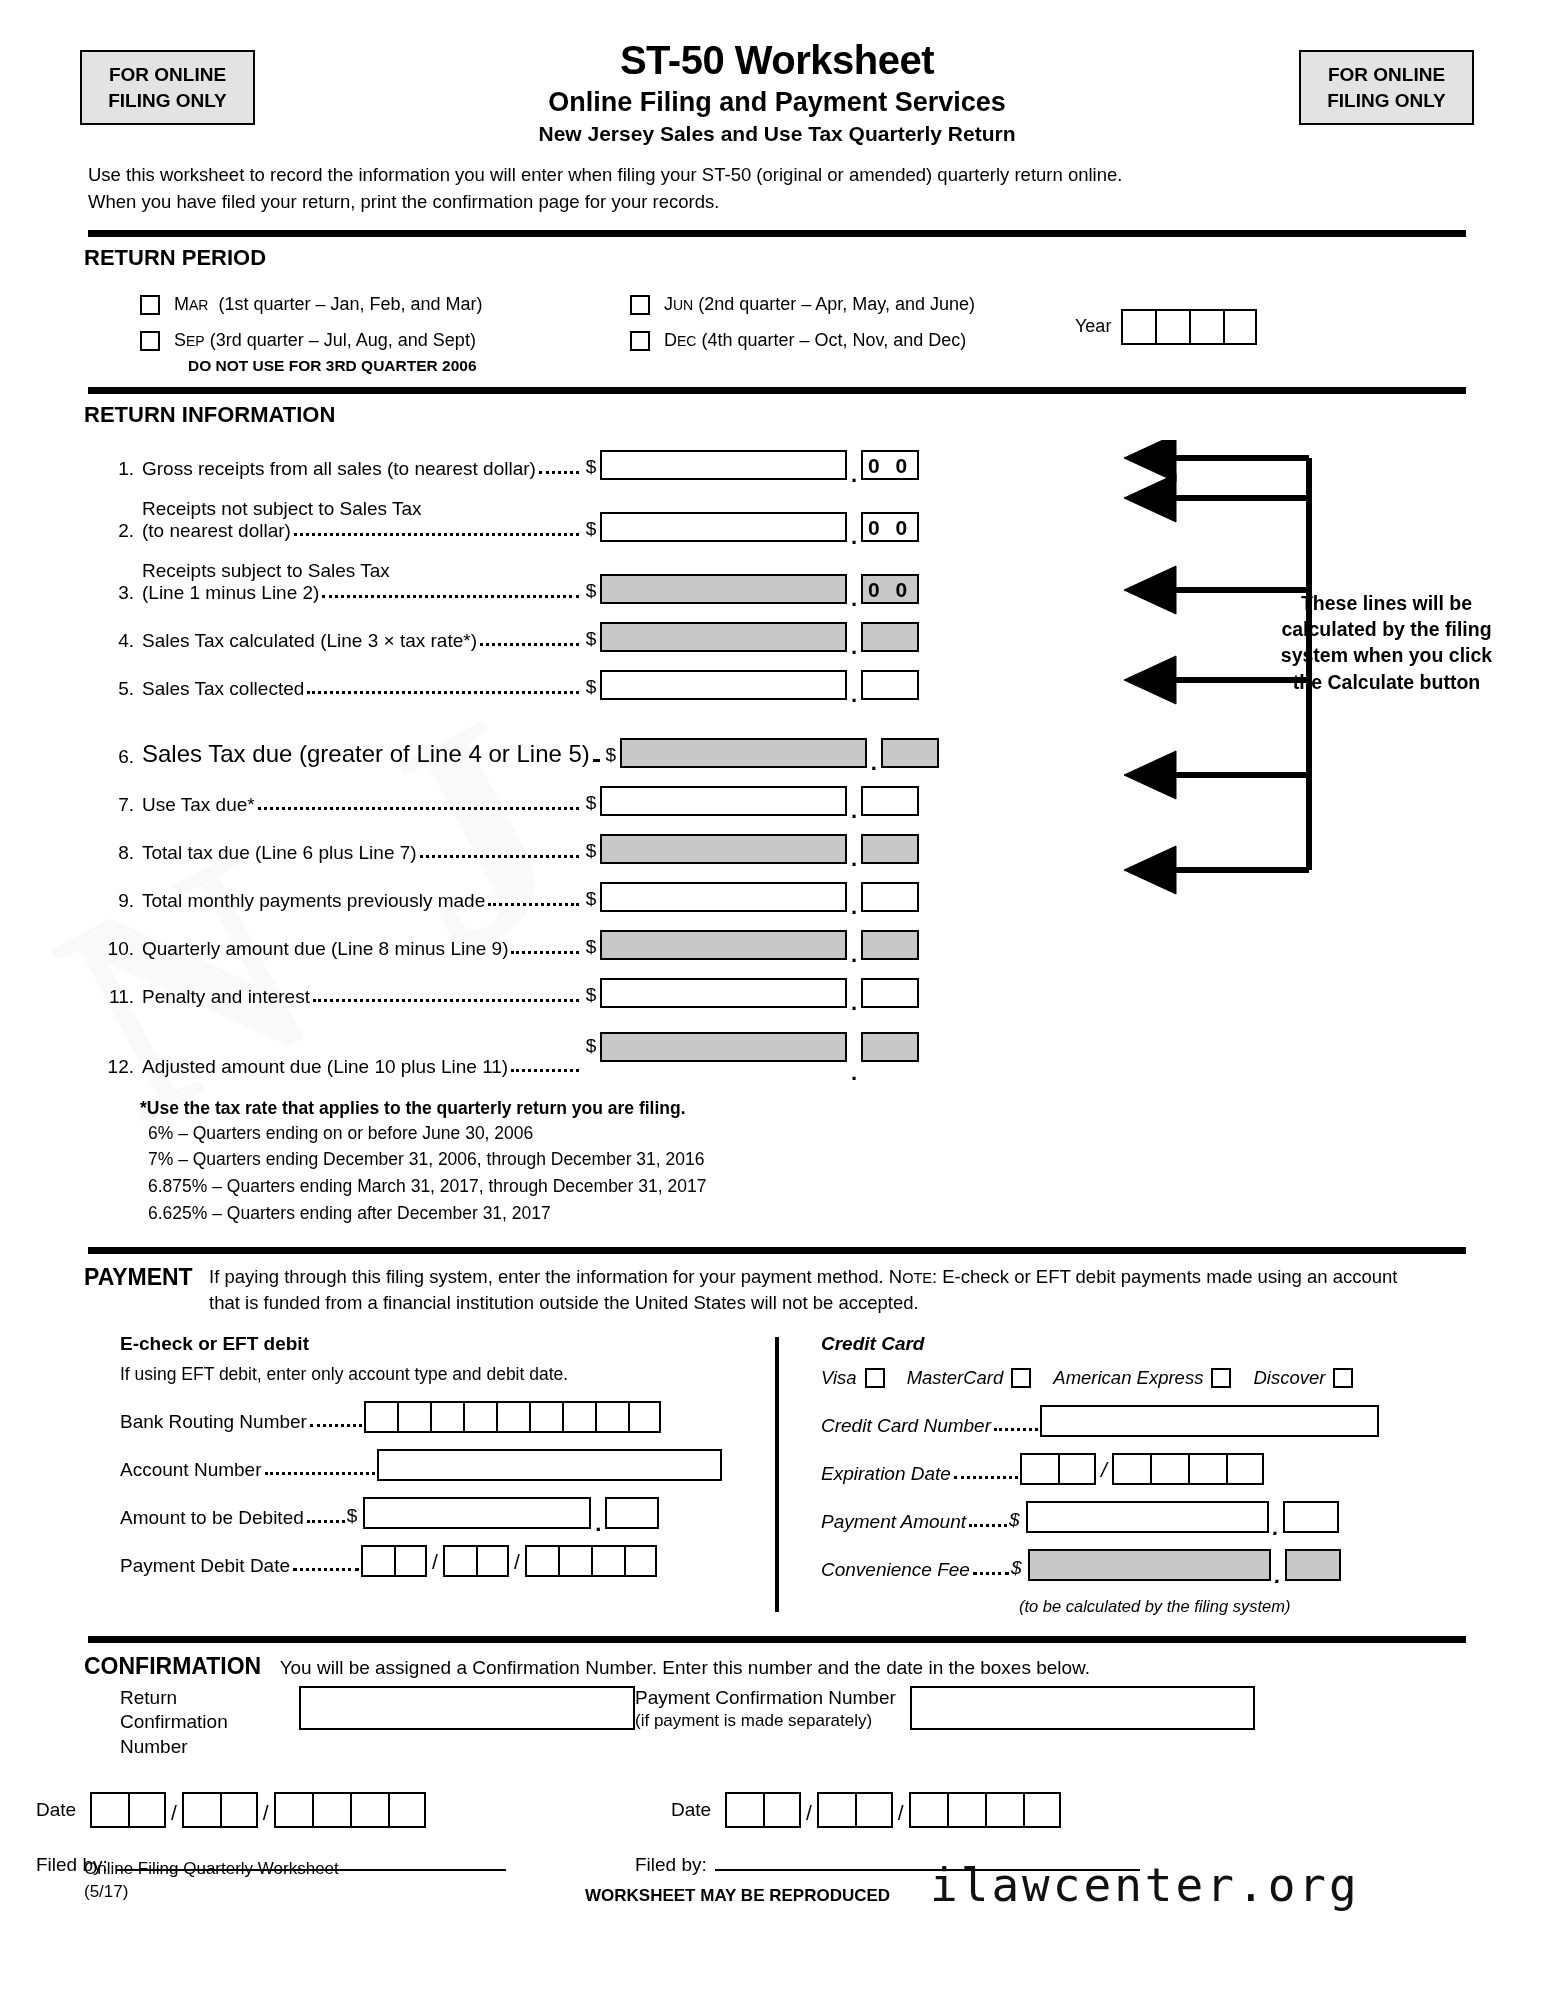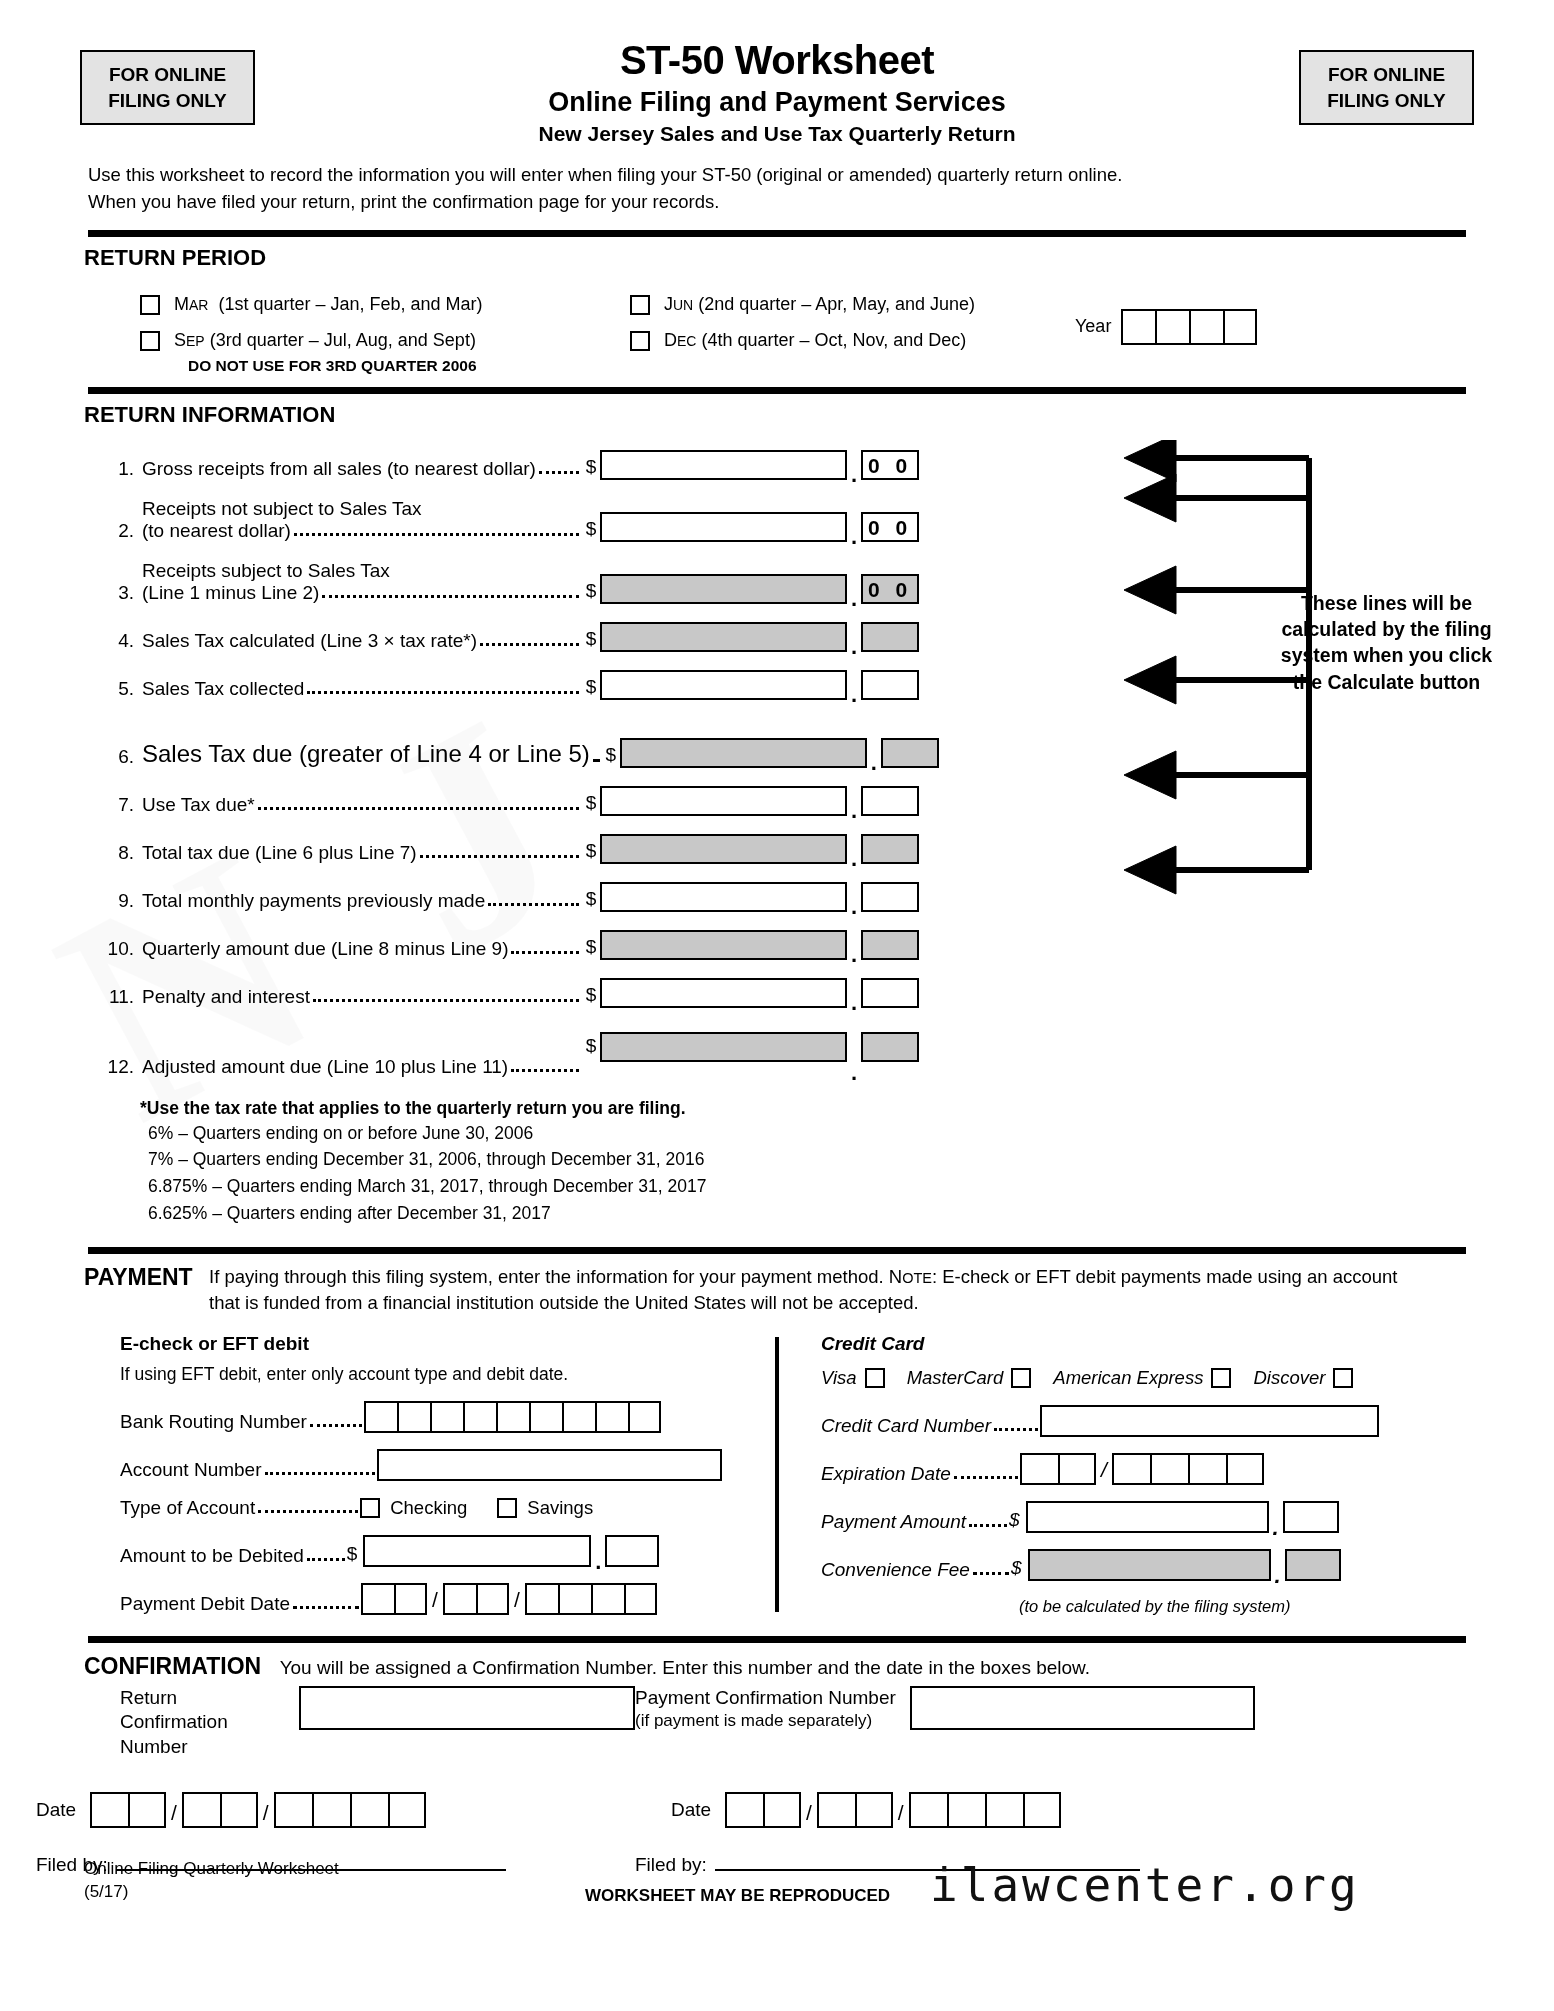--- a/index.html
+++ b/index.html
@@ -464,30 +464,20 @@
             <span class="cell"></span>
           </span>
         </div>
 
         <div class="pfield">
           <span class="plab">Account Number</span>
           <span class="pleader" style="width:110px;"></span>
           <span class="wide" style="width:345px;"></span>
         </div>
 
-        <div class="pfield">
-          <span class="plab">Type of Account</span>
-          <span class="pleader" style="width:100px;"></span>
-          <span style="display:flex;align-items:center;">
-            <span class="cbox" style="margin-right:10px;"></span>
-            <span style="font-size:18.5px;margin-right:30px;">Checking</span>
-            <span class="cbox" style="margin-right:10px;"></span>
-            <span style="font-size:18.5px;">Savings</span>
-          </span>
-        </div>
 
         <div class="pfield">
           <span class="plab">Amount to be Debited</span>
           <span class="pleader" style="width:38px;"></span>
           <span style="font-size:19px;margin:0 6px 2px 0;">$</span>
           <span class="wide" style="width:228px;"></span>
           <span class="dot">.</span>
           <span class="wide" style="width:54px;"></span>
         </div>
 

